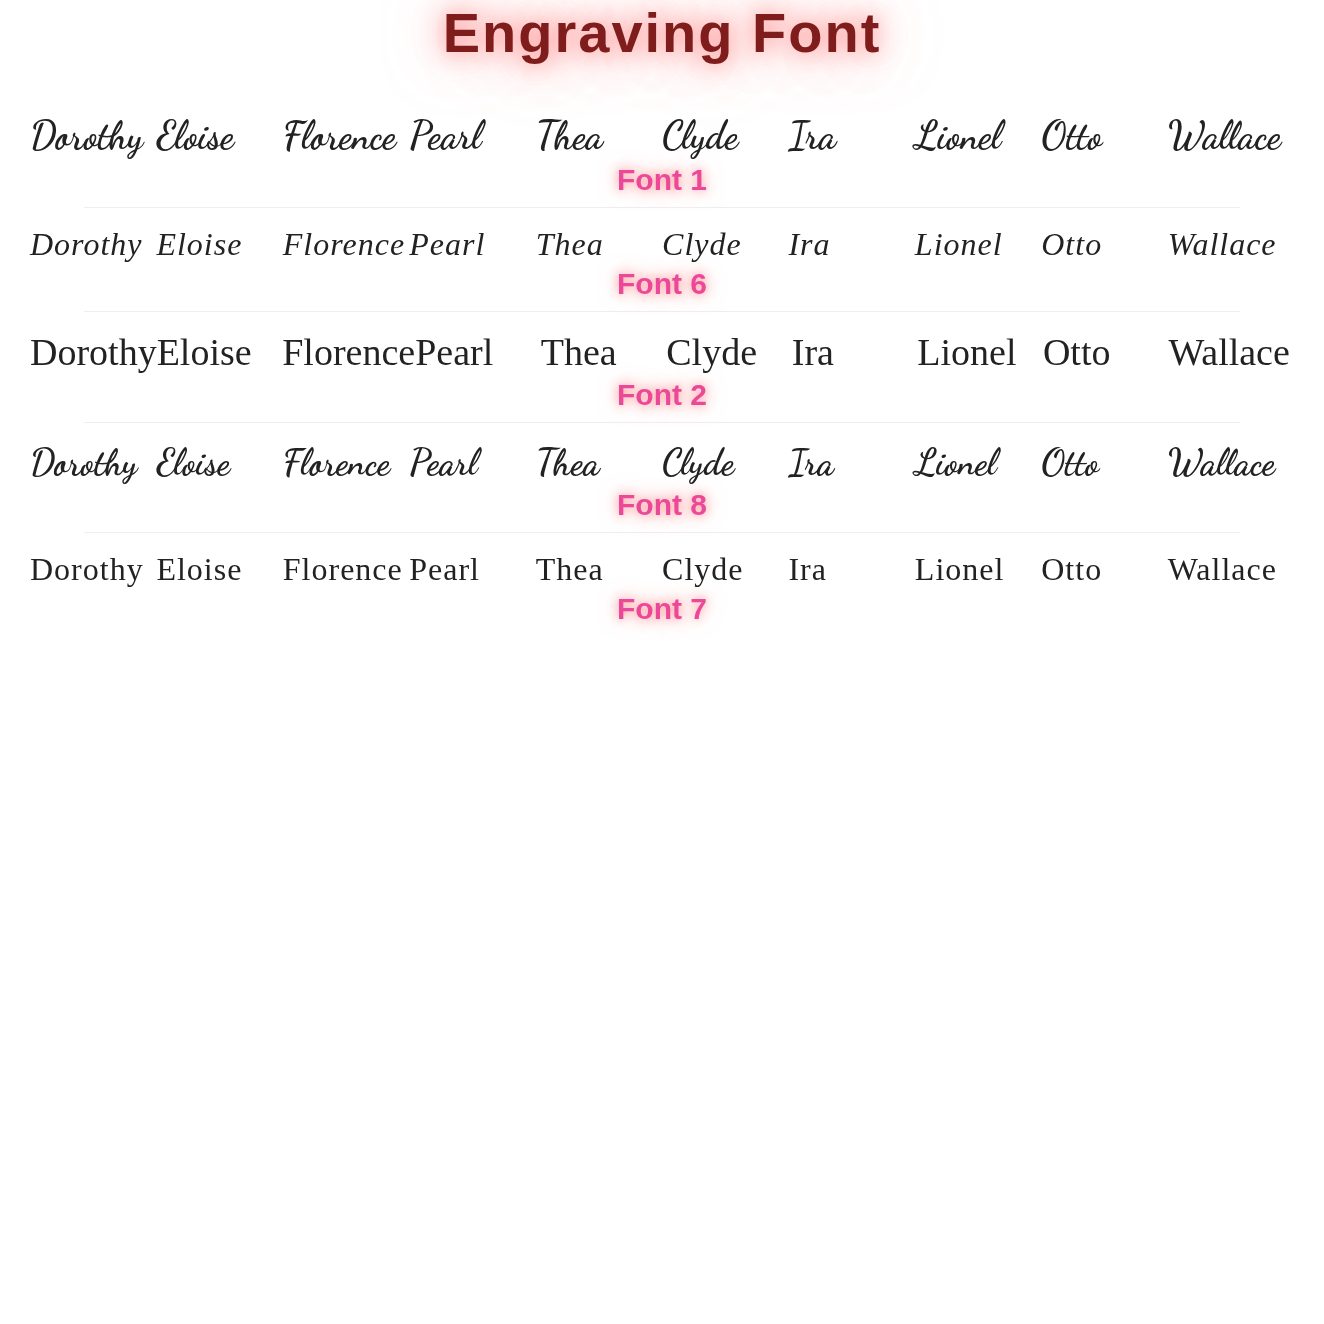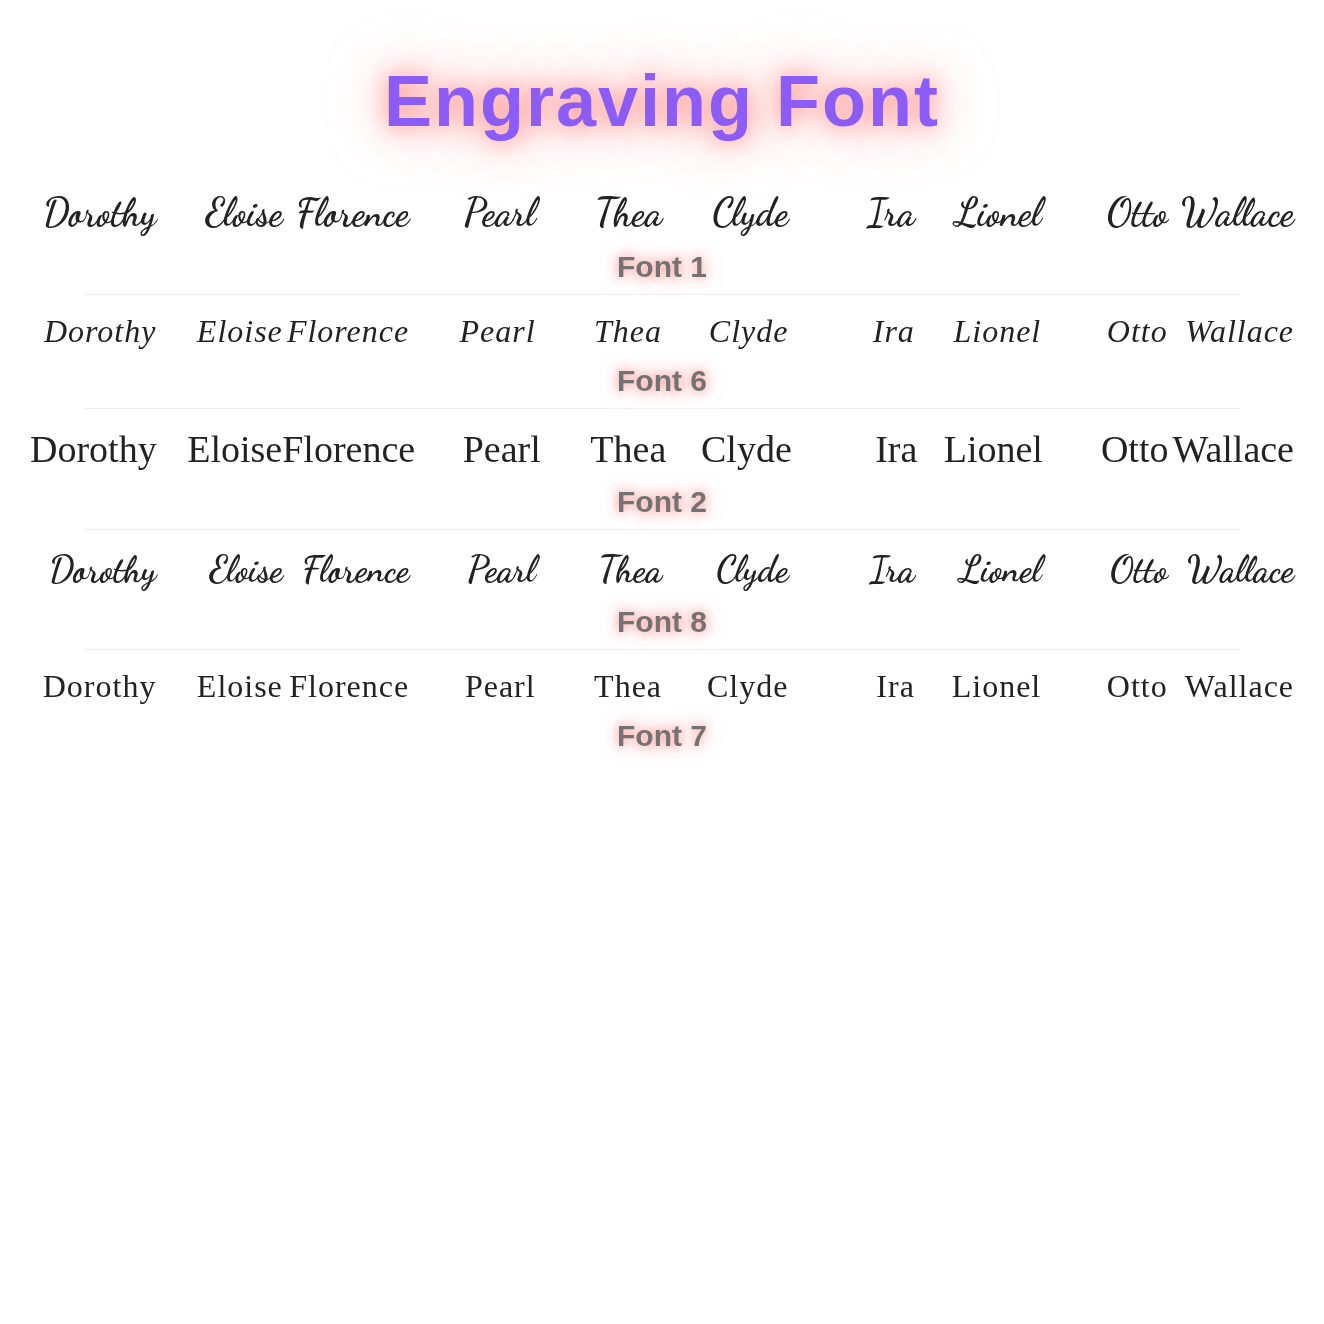--- a/index.html
+++ b/index.html
@@ -9,24 +9,23 @@
       width: 1324px;
       height: 1324px;
       overflow: hidden;
       display: flex;
       flex-direction: column;
       align-items: center;
       font-family: Georgia, serif;
     }
 
     .page-title {
-      margin-top: 60px;
-      font-size: 72px;
+      font-size: 56px;
       font-weight: 900;
-      color: #8b5cf6;
+      color: #7f1d1d;
       text-shadow:
         0 0 20px rgba(255, 150, 150, 0.9),
         0 0 40px rgba(255, 150, 150, 0.7),
         0 0 60px rgba(255, 180, 180, 0.5);
       font-family: Arial Black, sans-serif;
       letter-spacing: 2px;
     }
 
     .fonts-container {
       display: flex;
@@ -49,33 +48,33 @@
       display: flex;
       flex-direction: row;
       justify-content: space-around;
       align-items: center;
       width: 100%;
       padding: 0 10px;
     }
 
     .name-item {
       flex: 1;
-      text-align: right;
+      text-align: left;
       color: #222;
     }
 
     .font-label {
       font-size: 30px;
       font-weight: 900;
-      color: #737373;
+      color: #ec4899;
       text-shadow:
         0 0 10px rgba(255, 150, 150, 0.9),
         0 0 20px rgba(255, 150, 150, 0.7);
       font-family: Arial Black, sans-serif;
-      margin-top: 14px;
+      margin-top: 4px;
     }
 
     
     .font1 .name-item {
       font-family: 'Dancing Script', 'Brush Script MT', 'Segoe Script', cursive;
       font-size: 38px;
       font-weight: 700;
     }
 
     

